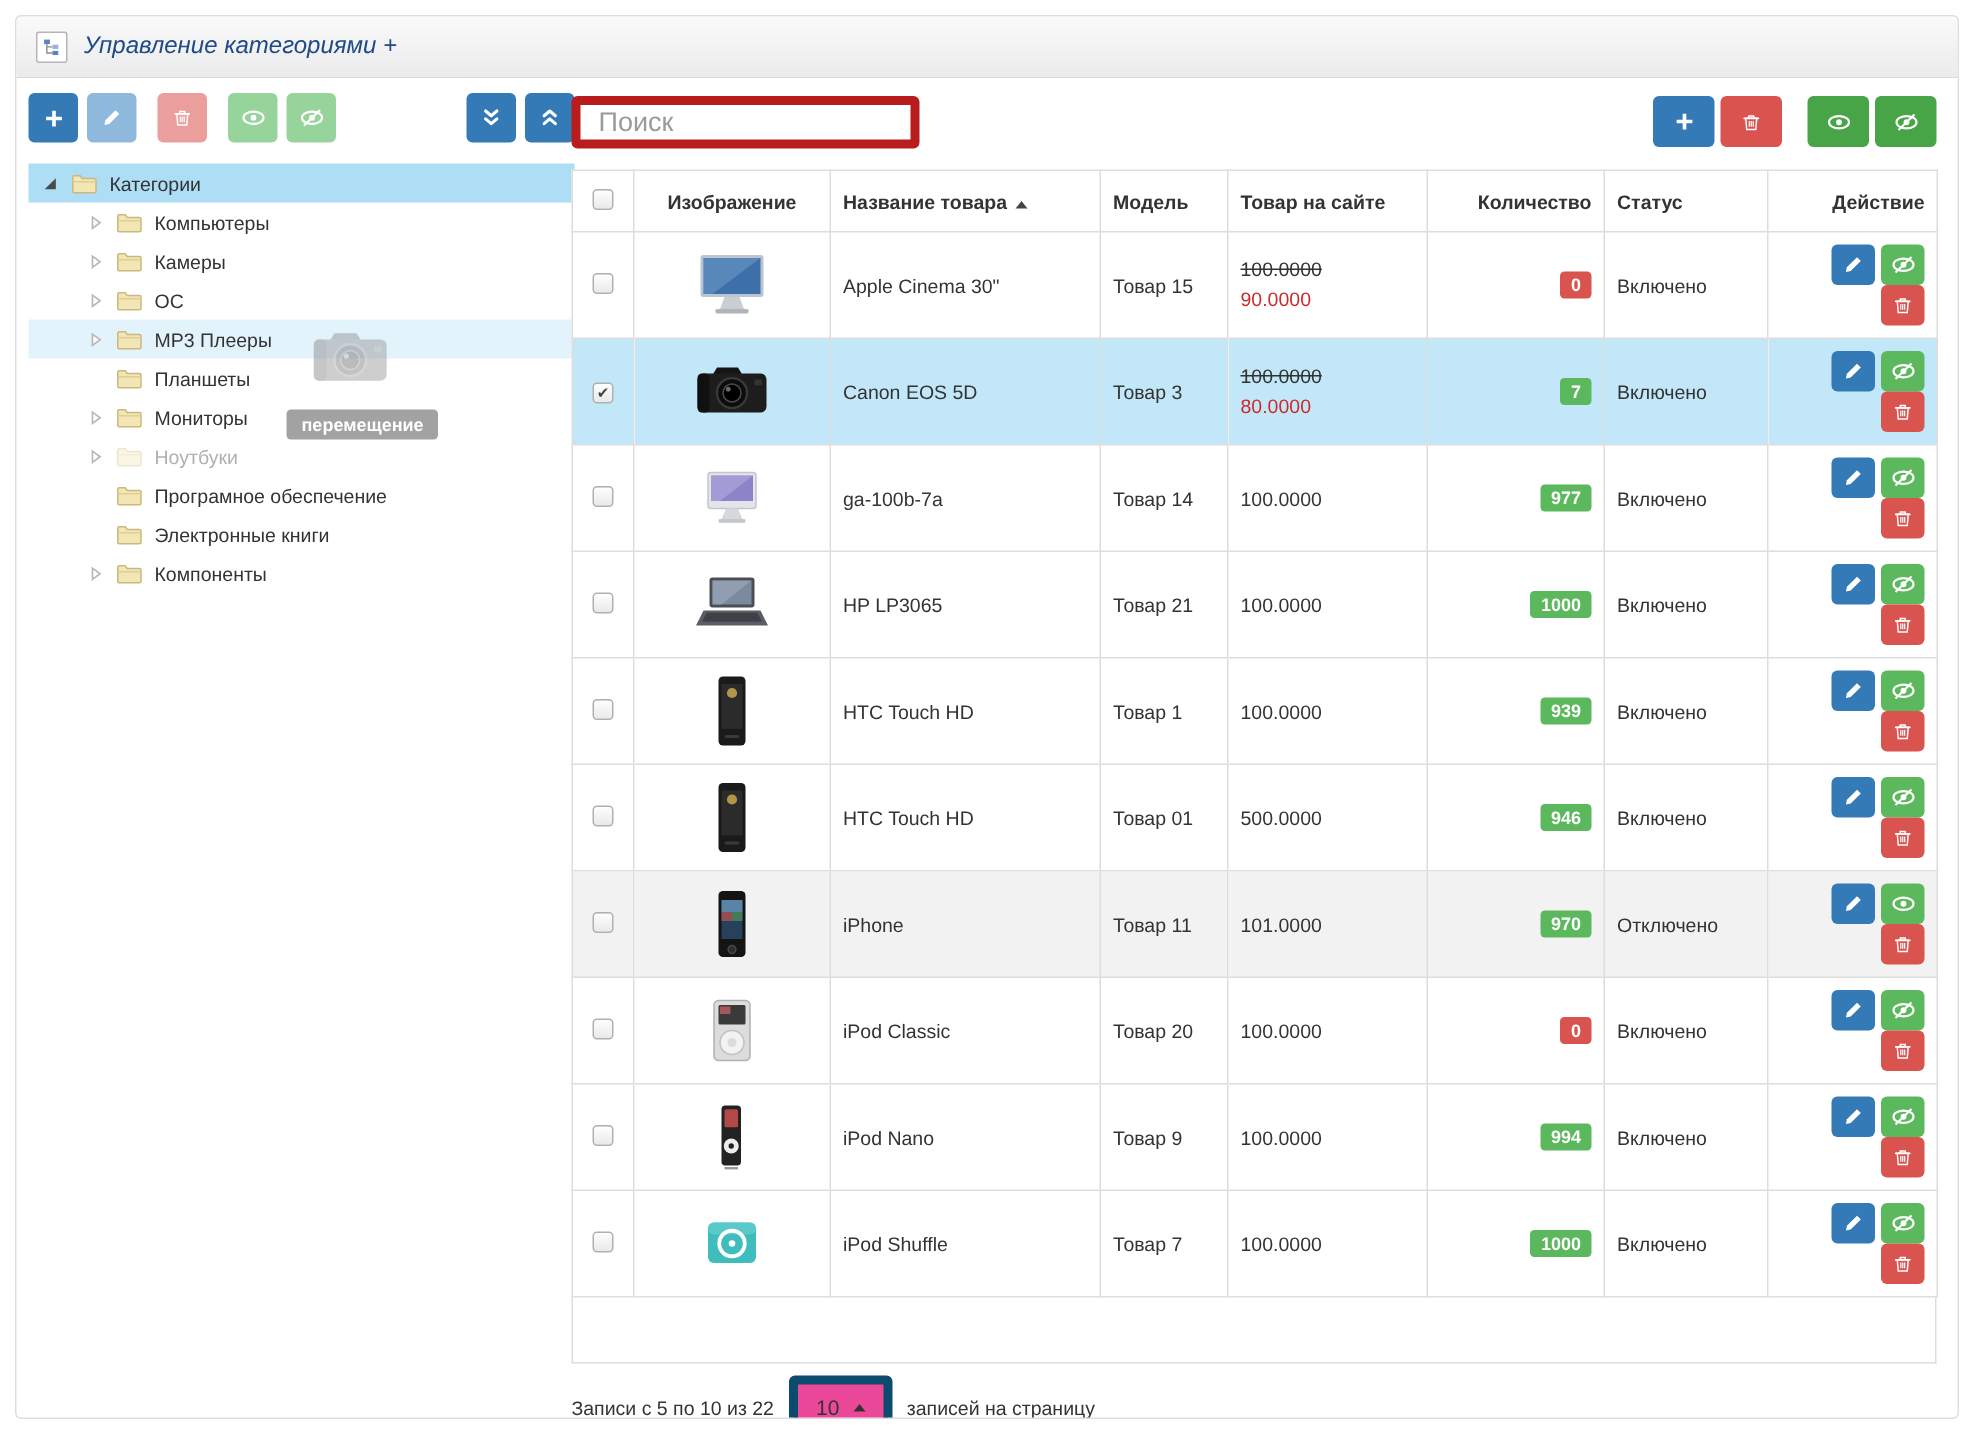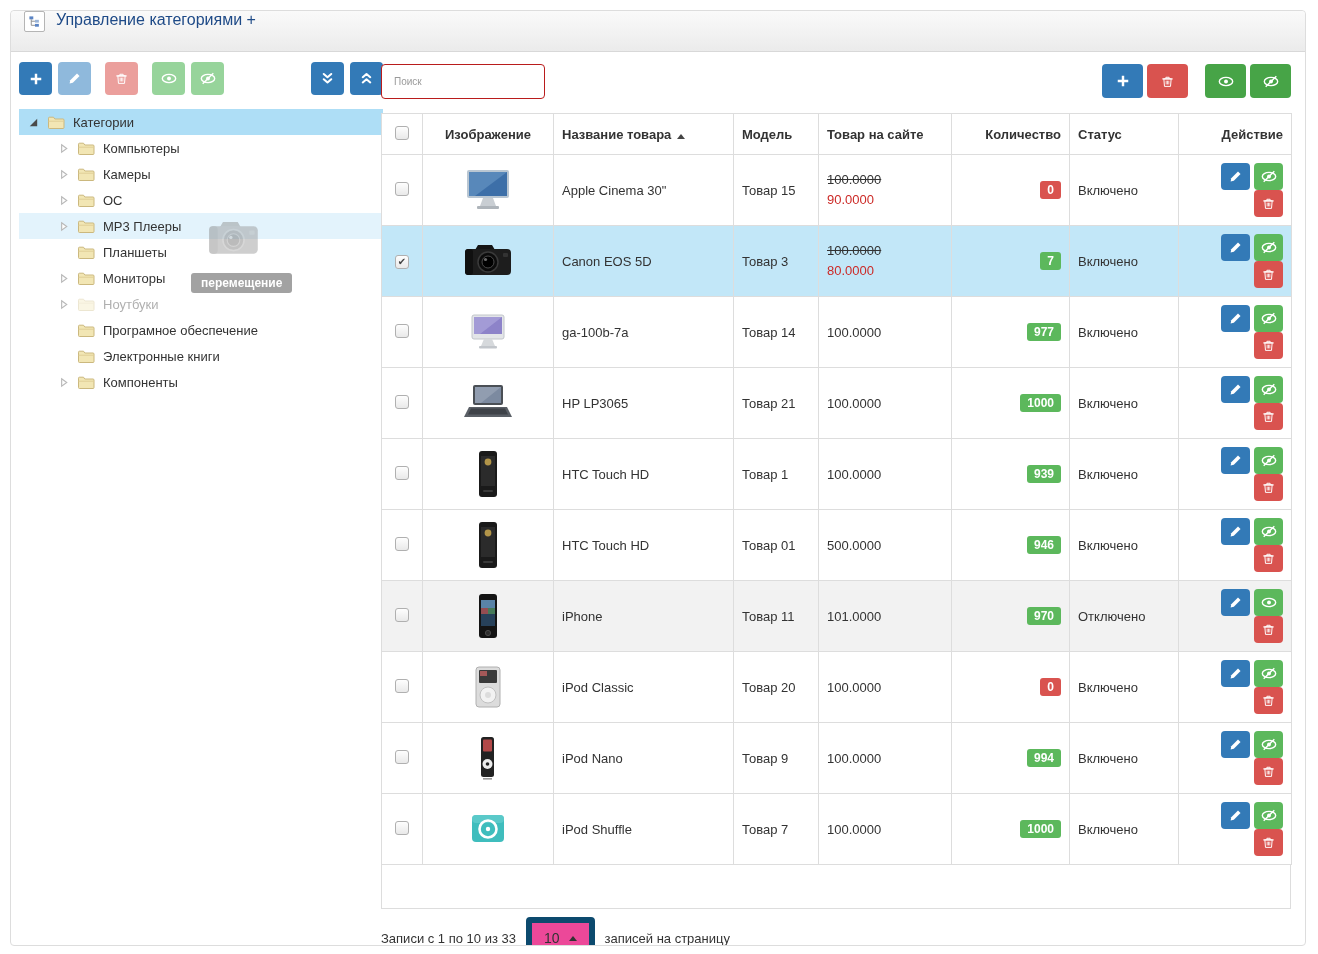--- a/index.html
+++ b/index.html
@@ -1,19 +1,19 @@
 <!DOCTYPE html>
 <html style="--accent: #337ab7; --accent-muted: #8fb9dc; --danger: #d9534f; --danger-muted: #eb9f9c; --success: #5cb85c; --success-muted: #97d49b; --success-dark: #47a447; --row-selected: #c2e7f8; --row-disabled: #f2f2f2; --tree-selected: #aedef6; --tree-drop-target: #e3f3fc; --title: #1e4a87; --price-special: #cc2a27; --badge-green: #5cb85c; --badge-red: #d9534f; --link: #4a89c8;"><head>
 <meta charset="utf-8">
 <style>
   * { box-sizing: border-box; margin: 0; padding: 0; }
   html,body { width:1318px; height:954px; background:#fff; font-family:"Liberation Sans",sans-serif; font-size:13px; color:#333; overflow:hidden; position:relative; }
 
   .panel { position:absolute; left:10px; top:10px; width:1296px; height:936px; border:1px solid #ddd; border-radius:4px; background:#fff; }
-  .panel-header { height:41px; background:linear-gradient(#fafafa,#ebebeb); border-bottom:1px solid #d8d8d8; border-radius:4px 4px 0 0; display:flex; padding:0 13px; gap:11px; }
+  .panel-header { height:41px; background:linear-gradient(#fafafa,#ebebeb); border-bottom:1px solid #d8d8d8; border-radius:4px 4px 0 0; display:flex; align-items:center; padding:0 13px; gap:11px;font-style:italic; }
   .header-icon { width:21px; height:21px; background:#fff; border:1px solid #b5b5b5; border-radius:2px; display:inline-flex; align-items:center; justify-content:center; }
   .panel-title { color:var(--title); font-size:16px; }
 
   .panel-body { position:relative; height:893px; overflow:hidden; }
   .left-col { position:absolute; left:8px; top:10px; width:364px; }
   .right-col { position:absolute; left:370px; top:0; width:910px; }
 
   
   .toolbar-left { display:flex; gap:6px; }
   .toolbar-left .spacer { flex:1; }
@@ -37,21 +37,21 @@
   .tree-row.selected { background:var(--tree-selected); }
   .tree-row.droptarget { background:var(--tree-drop-target); font-weight:normal; }
   .tree-row.dragging { color:#b0b0b0; }
   .tree-row.dragging .tree-folder { opacity:.35; }
 
   .drag-ghost { position:absolute; left:186px; top:152px; opacity:.55; pointer-events:none; }
   .drag-tooltip { position:absolute; left:172px; top:211px; background:#9b9b9b; color:#fff; font-weight:bold; font-size:12px; padding:3px 10px; border-radius:3px; opacity:.93; white-space:nowrap; }
 
   
   .top-bar { margin-top:12px; display:flex; align-items:flex-start; height:35px; margin-bottom:14px; }
-  .search { width:164px; height:35px; border:1px solid #b91c1c; border-radius:4px; padding:6px 12px; font-size:10px; font-family:inherit; color:#333; outline:none; }
+  .search { width:232px; height:35px; border:6px solid #b91c1c; border-radius:4px; padding:6px 12px; font-size:18px; font-family:inherit; color:#333; outline:none; }
   .search::placeholder { color:#9a9a9a; }
   .top-actions { margin-left:auto; display:flex; align-items:center; }
   .tbtn { width:41px; height:34px; border:none; border-radius:4px; color:#fff; display:inline-flex; align-items:center; justify-content:center; cursor:pointer; margin-left:4px; }
   #table-toolbar .tbtn:nth-child(1) { margin-left:0; border-radius:4px 0 0 4px; }
   #table-toolbar .tbtn:nth-child(2) { margin-left:-1px; border-radius:0 4px 4px 0; }
   #table-toolbar .tbtn:nth-child(3) { margin-left:17px; }
   #table-toolbar .tbtn:nth-child(5) { margin-left:17px; }
 
   
   .grid { border-collapse:collapse; table-layout:fixed; width:910px; background:#fff; }
@@ -706,21 +706,21 @@
                     <path d="M6 4.5V2.8h4v1.7" stroke-width="1.2"></path>
                     <path d="M6.4 7v4.6M8 7v4.6M9.6 7v4.6" stroke-width="1"></path>
                   </svg>
                 </button></td>
             </tr>
           </tbody>
       </table>
       <div class="empty-strip"></div>
 
       <div class="records-bar">
-        <span>Записи с 1 по 10 из 33</span>
+        <span>Записи с 5 по 10 из 22</span>
         <span class="per-page">
           <span>10</span>
           <span class="caret-up"></span>
         </span>
         <span>записей на страницу</span>
       </div>
 
     </div>
 
   </div>

